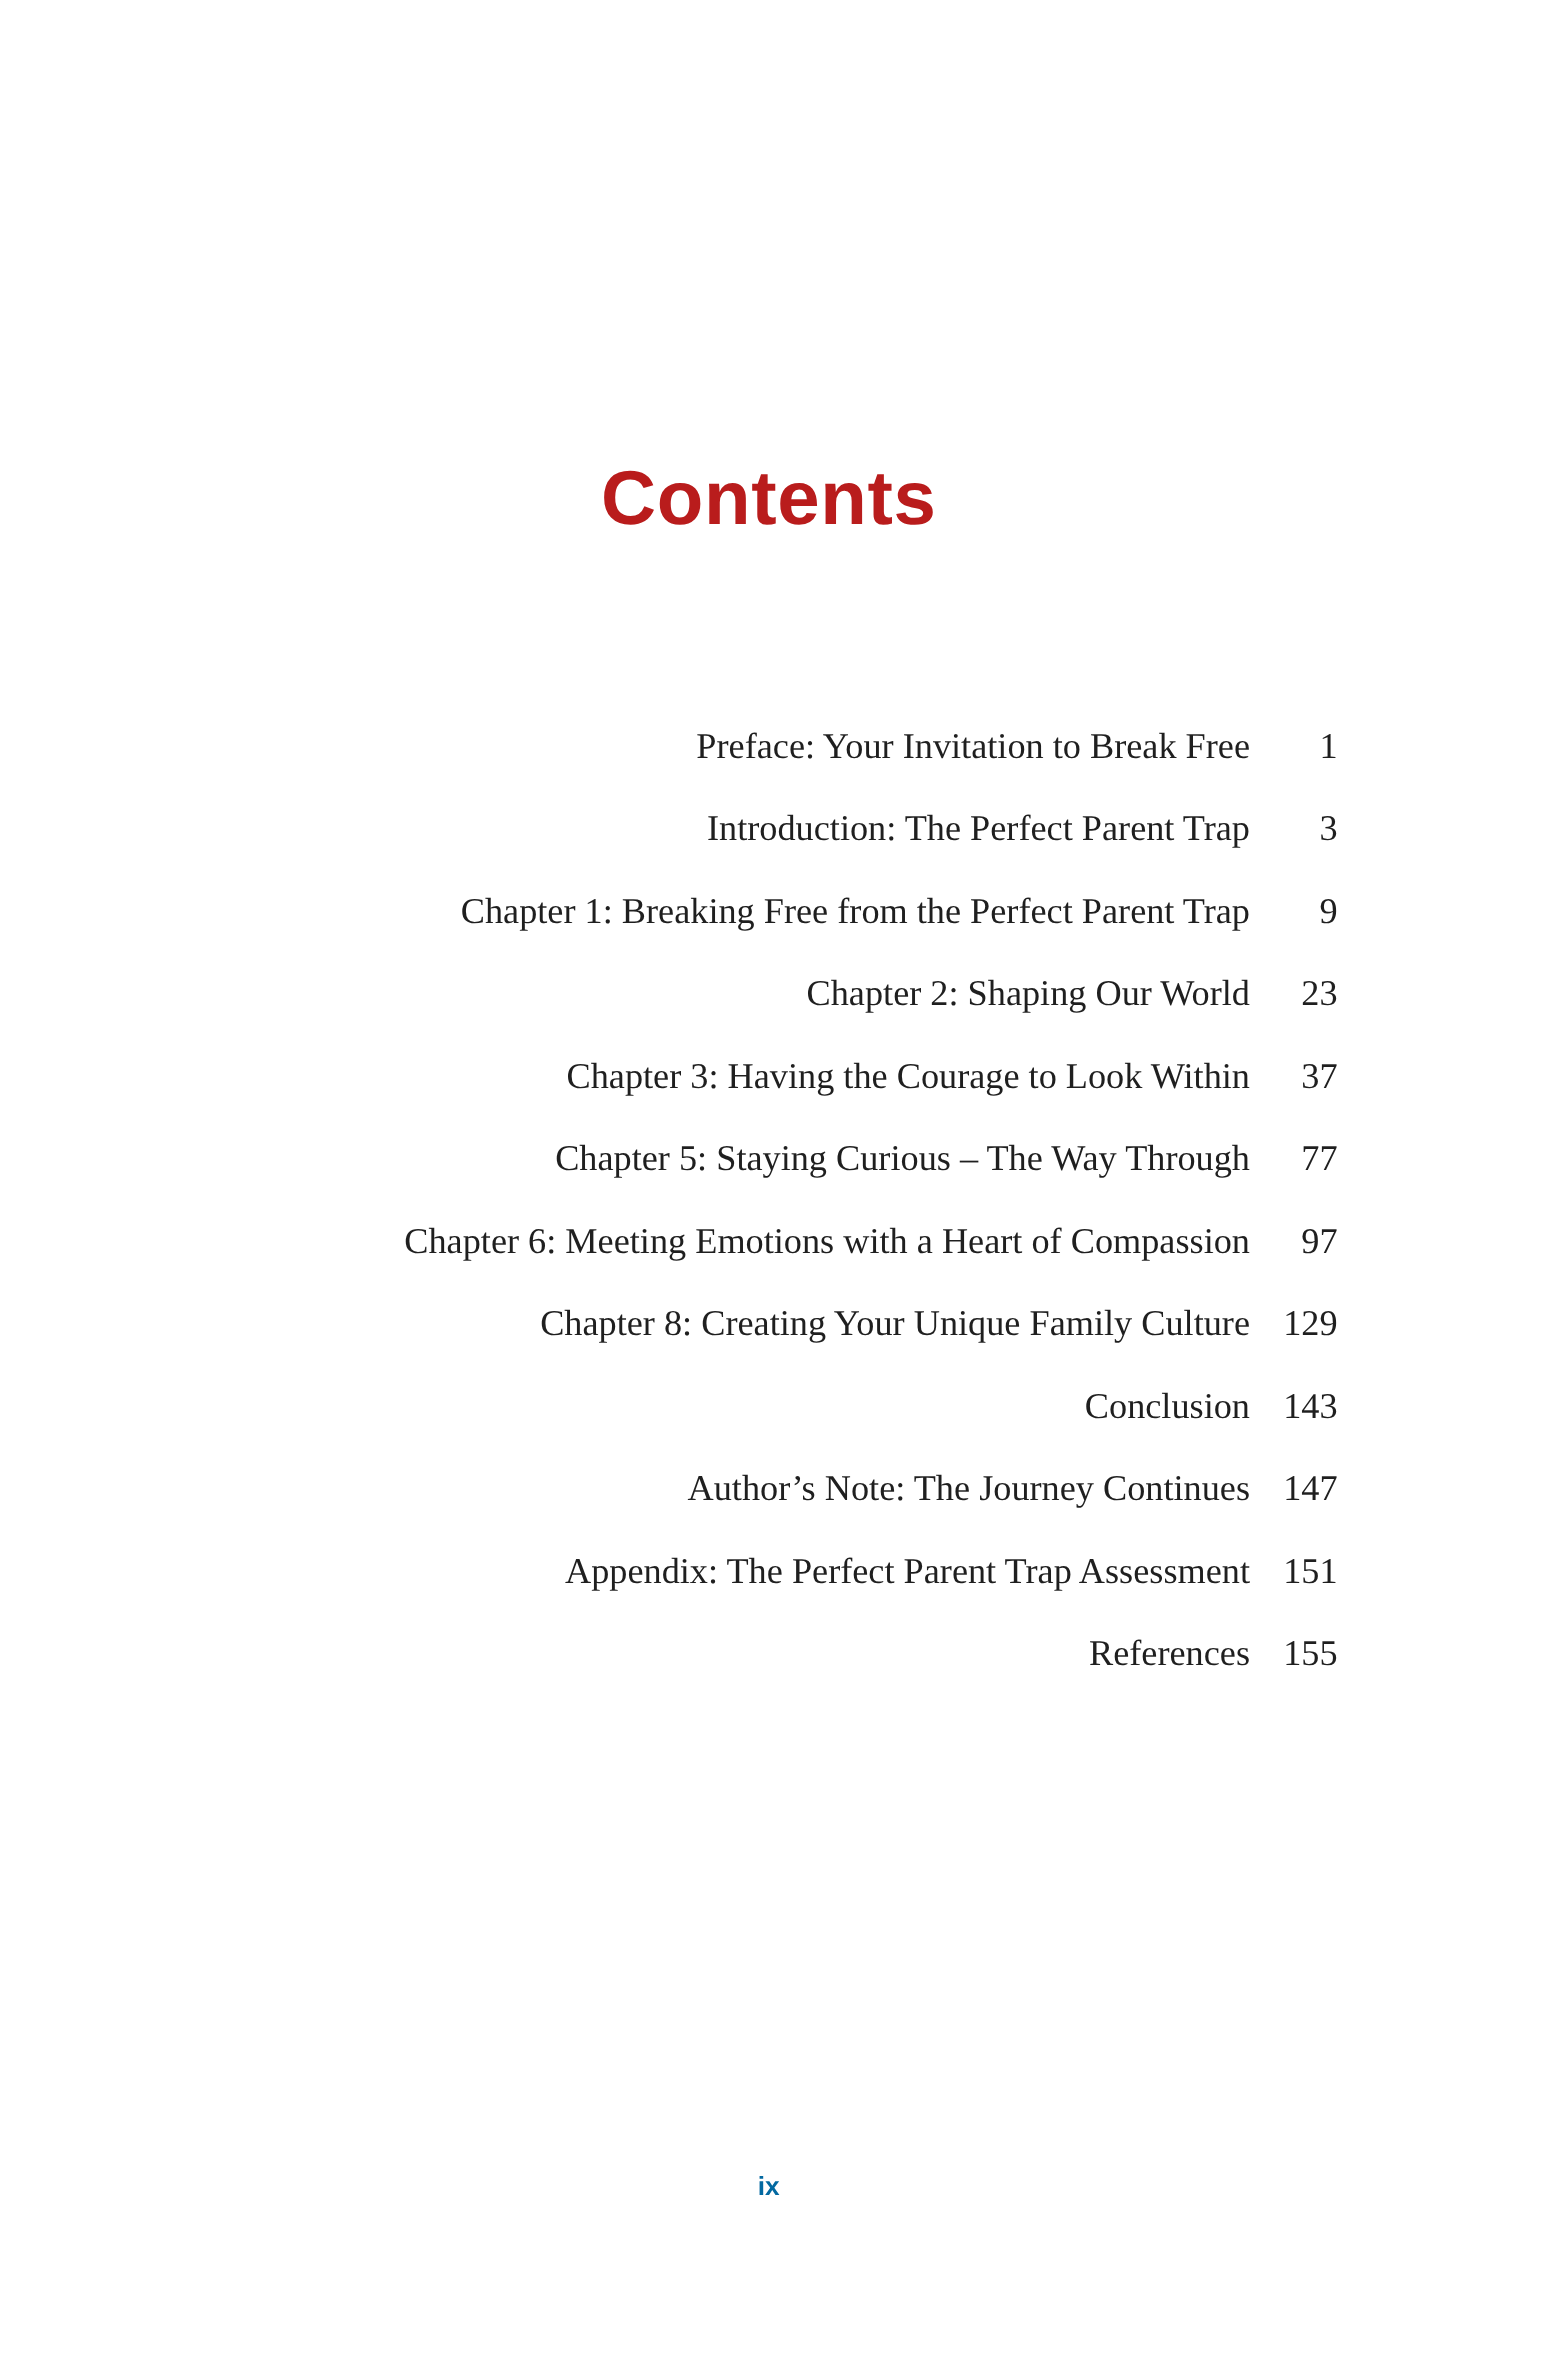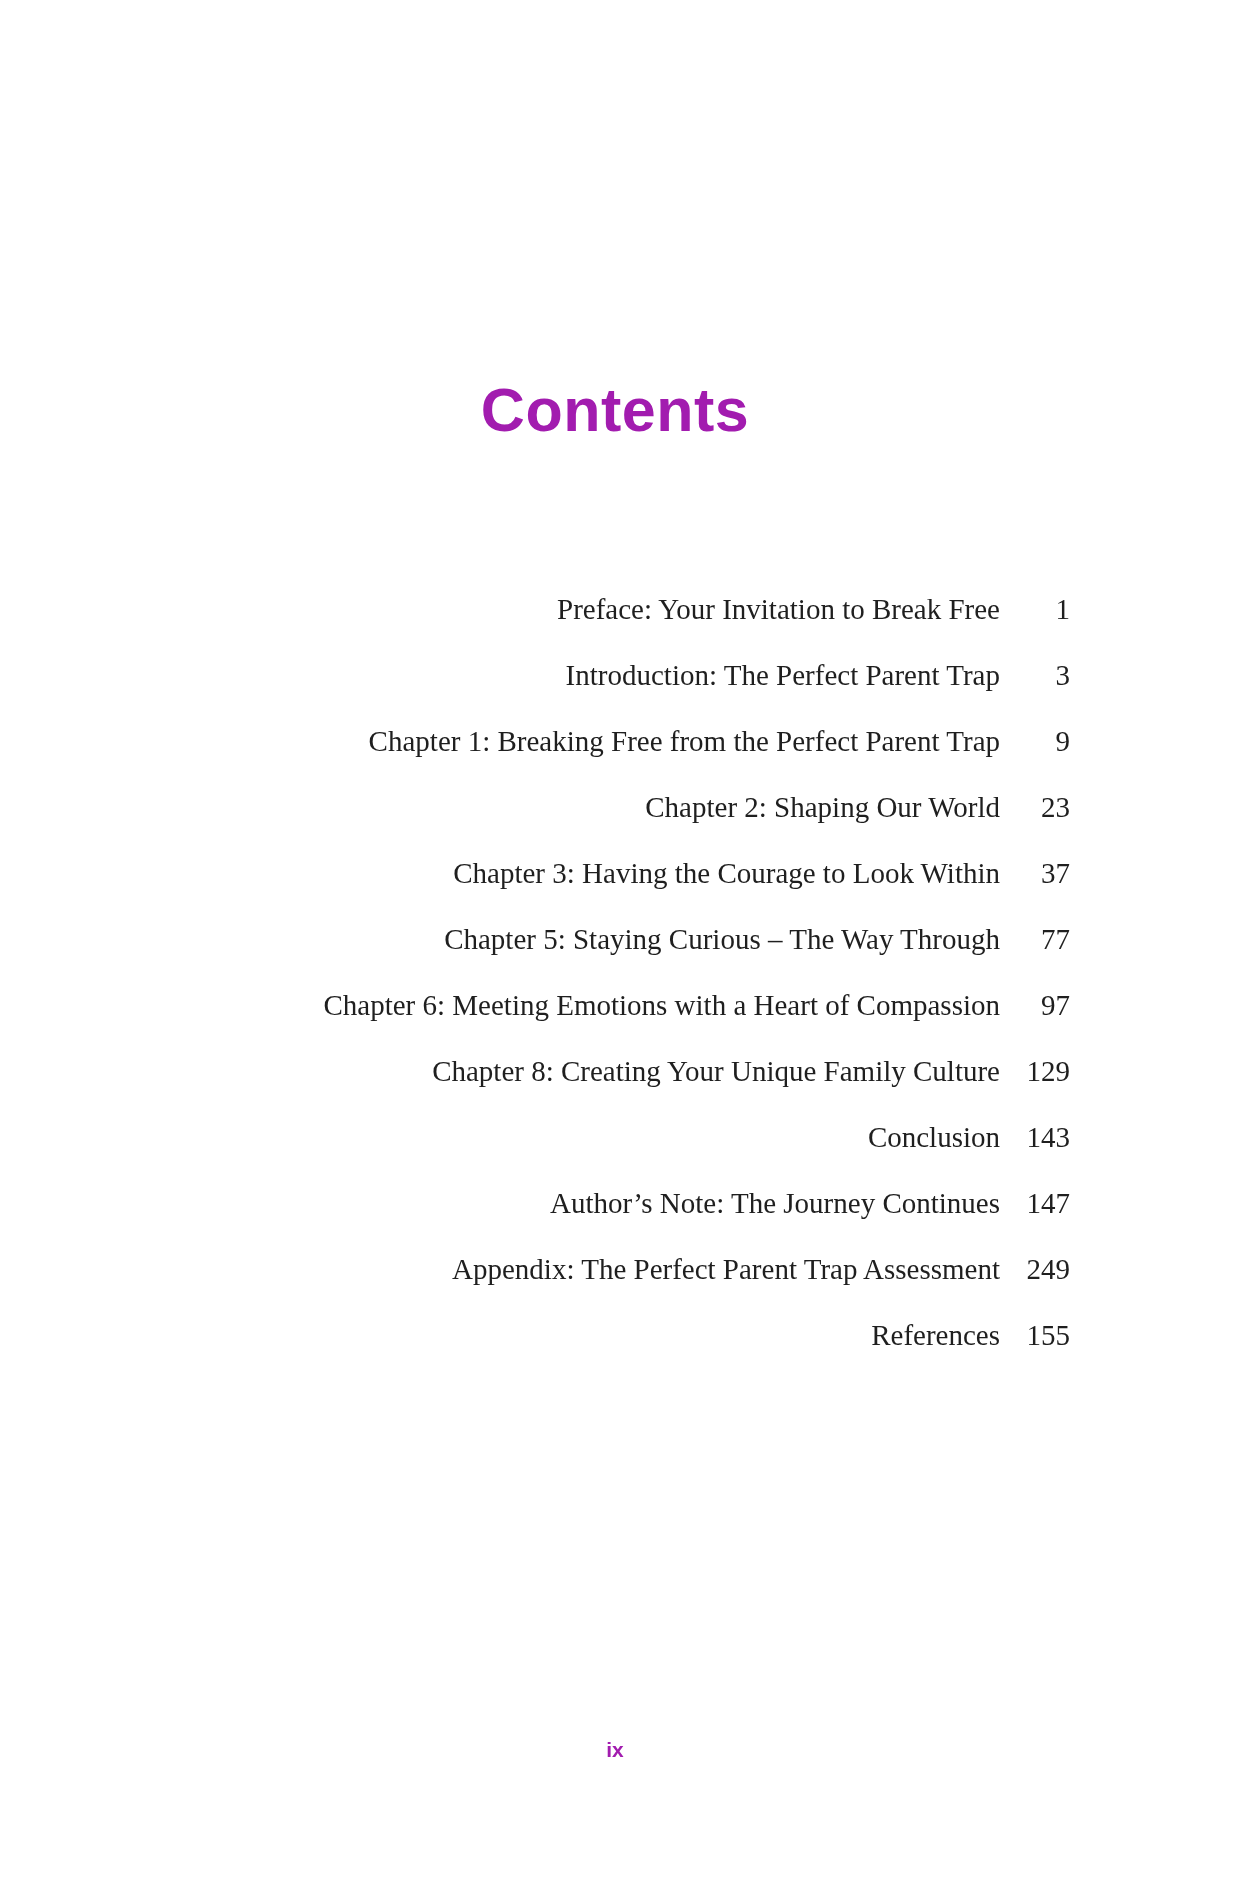--- a/index.html
+++ b/index.html
@@ -12,28 +12,28 @@
     width: 1252px;
     height: 1890px;
     margin: 0 auto;
     background: #ffffff;
     box-sizing: border-box;
     padding: 368px 182px 0 160px;
     font-family: "Liberation Serif", serif;
     color: #1f1f1f;
   }
   .page-title {
-    margin: 12px;
+    margin: 0;
     font-family: "Liberation Sans", "DejaVu Sans", sans-serif;
     font-weight: 700;
     font-size: 61px;
     line-height: 1;
     text-align: center;
     letter-spacing: 0.5px;
-    color: #a21caf;
+    color: #b91c1c;
   }
   .toc {
     margin-top: 146px;
   }
   .toc-row {
     display: flex;
     align-items: flex-end;
     justify-content: flex-end;
     font-size: 29px;
     line-height: 44px;
@@ -53,21 +53,21 @@
   }
   .folio {
     position: absolute;
     top: 1738px;
     left: 160px;
     right: 182px;
     text-align: center;
     font-family: "Liberation Sans", "DejaVu Sans", sans-serif;
     font-weight: 700;
     font-size: 21px;
-    color: #a21caf;
+    color: #0369a1;
   }
 </style>
 </head>
 <body>
 
 <div class="page">
 
   <h1 class="page-title">Contents</h1>
 
   <div class="toc">
@@ -118,21 +118,21 @@
       <span class="toc-num">143</span>
     </div>
 
     <div class="toc-row">
       <span class="toc-label">Author’s Note: The Journey Continues</span>
       <span class="toc-num">147</span>
     </div>
 
     <div class="toc-row">
       <span class="toc-label">Appendix: The Perfect Parent Trap Assessment</span>
-      <span class="toc-num">249</span>
+      <span class="toc-num">151</span>
     </div>
 
     <div class="toc-row">
       <span class="toc-label">References</span>
       <span class="toc-num">155</span>
     </div>
 
   </div>
 
   <div class="folio">ix</div>

